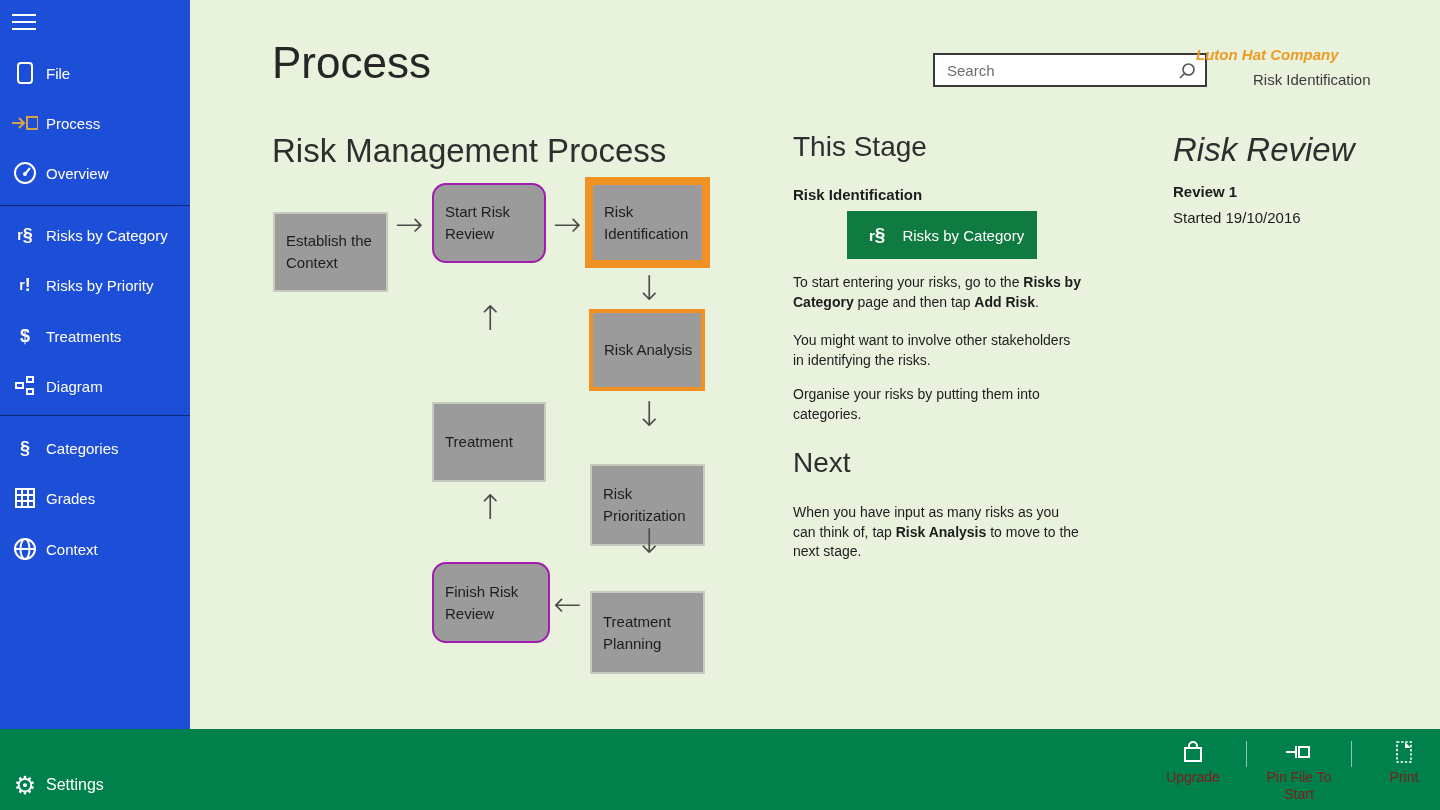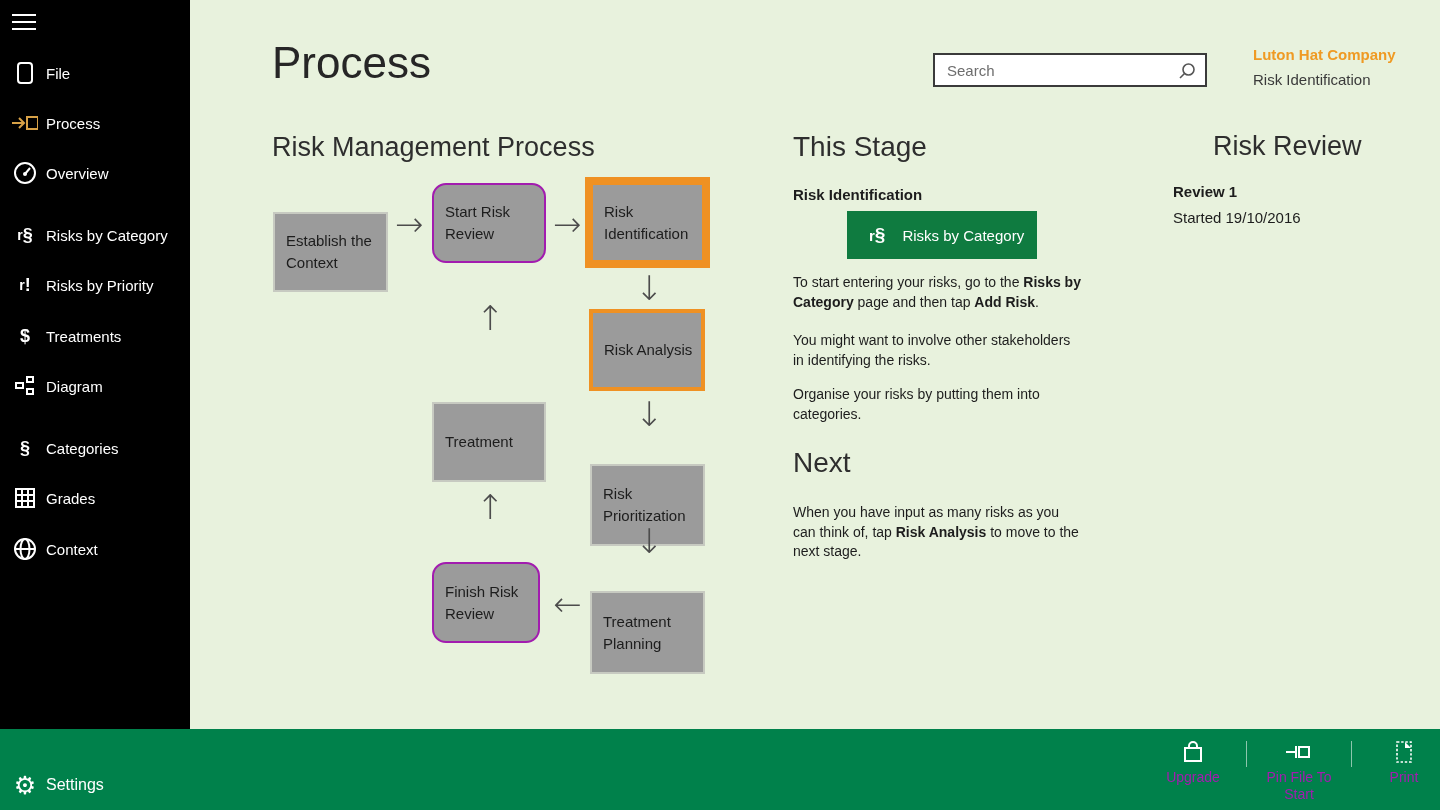--- a/index.html
+++ b/index.html
@@ -1,63 +1,63 @@
 <!DOCTYPE html>
 <html><head>
 <meta charset="utf-8">
 <style>
   html,body{margin:0;padding:0;}
   body{width:1440px;height:810px;overflow:hidden;font-family:"Liberation Sans",sans-serif;}
   .stage{position:relative;width:1440px;height:810px;background:#E8F2DD;}
 
   
-  .sidebar{position:absolute;left:0;top:0;width:190px;height:810px;background:#000000;text-decoration:underline;}
+  .sidebar{position:absolute;left:0;top:0;width:190px;height:810px;background:#1d4ed8;text-decoration:underline;}
   .bottombar{position:absolute;left:0;top:729px;width:1440px;height:81px;background:#00814B;}
   .hamburger{position:absolute;left:12px;top:14px;width:24px;height:18px;cursor:pointer;}
   .hamburger span{display:block;height:2px;background:#fff;margin-top:5px;}
   .hamburger span:first-child{margin-top:0;}
   .nav-item{position:absolute;left:0;width:190px;height:38px;color:#fff;cursor:pointer;}
   .nav-item .ic{position:absolute;left:12px;top:0;width:26px;height:38px;display:flex;align-items:center;justify-content:center;}
   .nav-item .lbl{position:absolute;left:46px;top:0;height:38px;display:flex;align-items:center;font-size:15px;white-space:nowrap;}
   .glyph{font-size:18px;font-weight:bold;color:#fff;line-height:1;}
   .glyph small{font-size:14px;font-weight:bold;}
   .divider{position:absolute;left:0;width:190px;height:0;border-top:1.5px solid rgba(0,0,0,0.45);}
 
   
   .page-title{position:absolute;left:272px;top:38px;font-size:44px;font-weight:300;color:#262626;}
   .searchbox{position:absolute;left:933px;top:53px;width:274px;height:34px;background:#fff;border:2px solid #3a3a3a;box-sizing:border-box;}
   .searchbox input{position:absolute;left:0;top:0;width:100%;height:100%;border:none;outline:none;background:transparent;
       font-family:"Liberation Sans",sans-serif;font-size:15px;color:#333;padding:0 34px 0 12px;box-sizing:border-box;}
   .searchbox input::placeholder{color:#6d6d6d;}
   .search-ic{position:absolute;right:9px;top:7px;}
-  .company{position:absolute;left:1253px;top:46px;font-size:15px;font-weight:bold;color:#EF9A23;}
+  .company{position:absolute;left:1196px;top:46px;font-size:15px;font-weight:bold;color:#EF9A23;font-style:italic;}
   .company-stage{position:absolute;left:1253px;top:71px;font-size:15px;color:#3a3a3a;}
 
   
-  .section-h{position:absolute;font-size:27px;font-weight:300;color:#2e2e2e;white-space:nowrap;}
+  .section-h{position:absolute;font-size:33px;font-weight:300;color:#2e2e2e;white-space:nowrap;}
   .fc-box{position:absolute;background:#9B9B9B;color:#1d1d1d;font-size:15px;line-height:1.45;
       display:flex;align-items:center;padding-left:11px;box-sizing:border-box;cursor:pointer;}
   .sq{border:2px solid #C7CAC1;margin-top:29px;}
   .rd{border:2px solid #a21caf;border-radius:14px;}
   .hl-thick{border:8px solid #EF9123;}
   .hl-thin{border:4px solid #EF9123;}
   .fc-arrow{position:absolute;color:#4c4c4c;font-size:34px;font-weight:300;line-height:1;font-family:"DejaVu Sans",sans-serif;}
 
   
   .sub-h{position:absolute;font-size:15px;font-weight:bold;color:#1d1d1d;}
   .para{position:absolute;width:292px;font-size:14px;color:#1d1d1d;line-height:1.4;}
   .green-btn{position:absolute;left:847px;top:211px;width:190px;height:48px;background:#0F7B40;color:#fff;
       display:flex;align-items:center;cursor:pointer;}
   .green-btn .bicon{font-size:19px;font-weight:bold;margin-left:22px;}
   .green-btn .bicon small{font-size:15px;font-weight:bold;}
   .green-btn .blabel{font-size:15px;margin-left:17px;}
   .plain{position:absolute;font-size:15px;color:#1d1d1d;}
 
   
-  .bb-btn{position:absolute;top:738px;color:#a21caf;text-align:center;cursor:pointer;}
+  .bb-btn{position:absolute;top:738px;color:#7f1d1d;text-align:center;cursor:pointer;}
   .bb-btn .bicn{height:28px;display:flex;align-items:center;justify-content:center;}
   .bb-btn .blbl{font-size:14px;line-height:1.2;margin-top:3px;}
   .bb-div{position:absolute;top:741px;width:1px;height:26px;background:rgba(255,255,255,0.55);}
   .settings{position:absolute;left:0;top:766px;width:190px;height:38px;color:#fff;cursor:pointer;}
   .settings .ic{position:absolute;left:10px;top:0;width:30px;height:38px;display:flex;align-items:center;justify-content:center;font-size:25px;}
   .settings .lbl{position:absolute;left:46px;top:0;height:38px;display:flex;align-items:center;font-size:16px;}
 </style>
 </head>
 <body>
 
@@ -192,21 +192,21 @@
   </div>
   <div class="fc-box sq" style="left:432px;top:373px;width:114px;height:80px;">
     <span>Treatment</span>
   </div>
   <div class="fc-box sq" style="left:590px;top:435px;width:115px;height:82px;">
     <span>Risk Prioritization</span>
   </div>
   <div class="fc-box sq" style="left:590px;top:562px;width:115px;height:83px;">
     <span>Treatment Planning</span>
   </div>
-  <div class="fc-box rd" style="left:432px;top:562px;width:108px;height:81px;">
+  <div class="fc-box rd" style="left:432px;top:562px;width:118px;height:81px;">
     <span>Finish Risk Review</span>
   </div>
 
   <span class="fc-arrow" style="left:395px;top:207px;">→</span>
   <span class="fc-arrow" style="left:553px;top:207px;">→</span>
   <span class="fc-arrow" style="left:635px;top:271px;">↓</span>
   <span class="fc-arrow" style="left:476px;top:301px;">↑</span>
   <span class="fc-arrow" style="left:635px;top:397px;">↓</span>
   <span class="fc-arrow" style="left:476px;top:490px;">↑</span>
   <span class="fc-arrow" style="left:635px;top:524px;">↓</span>
@@ -220,21 +220,21 @@
     <span class="blabel">Risks by Category</span>
   </div>
 
   <div class="para" style="left:793px;top:273px;"><span>To start entering your risks, go to the </span><b>Risks by Category</b><span> page and then tap </span><b>Add Risk</b><span>.</span></div>
   <div class="para" style="left:793px;top:331px;"><span>You might want to involve other stakeholders in identifying the risks.</span></div>
   <div class="para" style="left:793px;top:385px;"><span>Organise your risks by putting them into categories.</span></div>
 
   <div class="section-h" style="left:793px;top:447px;font-size:28px;">Next</div>
   <div class="para" style="left:793px;top:503px;"><span>When you have input as many risks as you can think of, tap </span><b>Risk Analysis</b><span> to move to the next stage.</span></div>
 
-  <div class="section-h" style="left:1213px;top:131px;">Risk Review</div>
+  <div class="section-h" style="left:1173px;top:131px;font-style:italic;">Risk Review</div>
   <div class="sub-h" style="left:1173px;top:183px;">Review 1</div>
   <div class="plain" style="left:1173px;top:209px;">Started 19/10/2016</div>
 
   <div class="bottombar"></div>
 
   <div class="settings">
     <span class="ic">⚙</span>
     <span class="lbl">Settings</span>
   </div>
 

